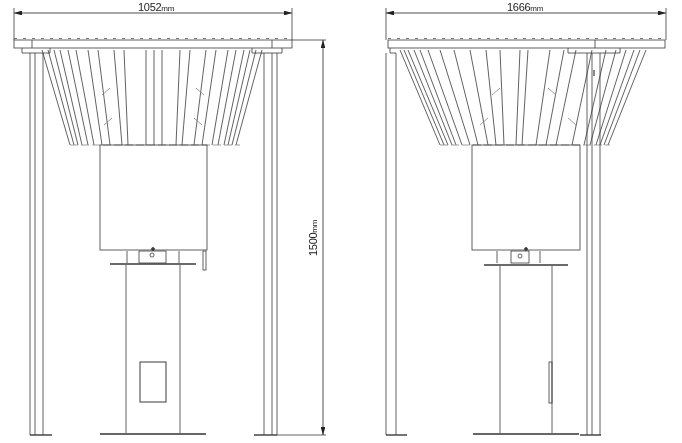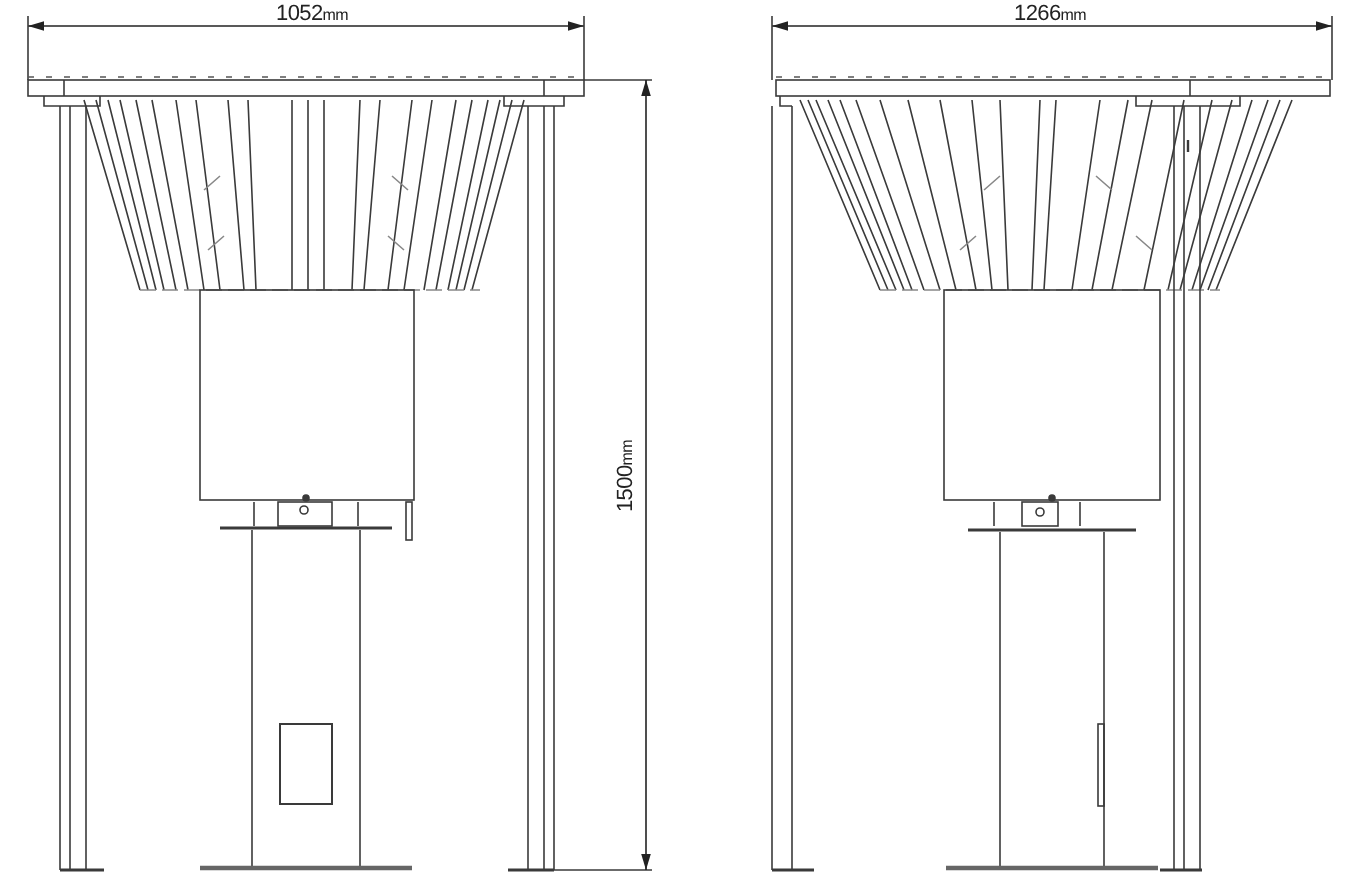--- a/index.html
+++ b/index.html
@@ -130,18 +130,18 @@
       <rect x="549" y="362" width="3" height="41"></rect>
       <line x1="473" y1="434" x2="579" y2="434" stroke-width="2.2" stroke="#666"></line>
     </g>
   </g>
 </svg>
 
 <div class="dim-text" style="left:138px; top:1px;">
   <span>1052</span><span class="unit">mm</span>
 </div>
 <div class="dim-text" style="left:507px; top:1px;">
-  <span>1266</span><span class="unit">mm</span>
+  <span>1666</span><span class="unit">mm</span>
 </div>
 <div class="dim-text dim-vert" style="left:295px; top:232px;">
   <span>1500</span><span class="unit">mm</span>
 </div>
 </div>
 
 </body></html>

